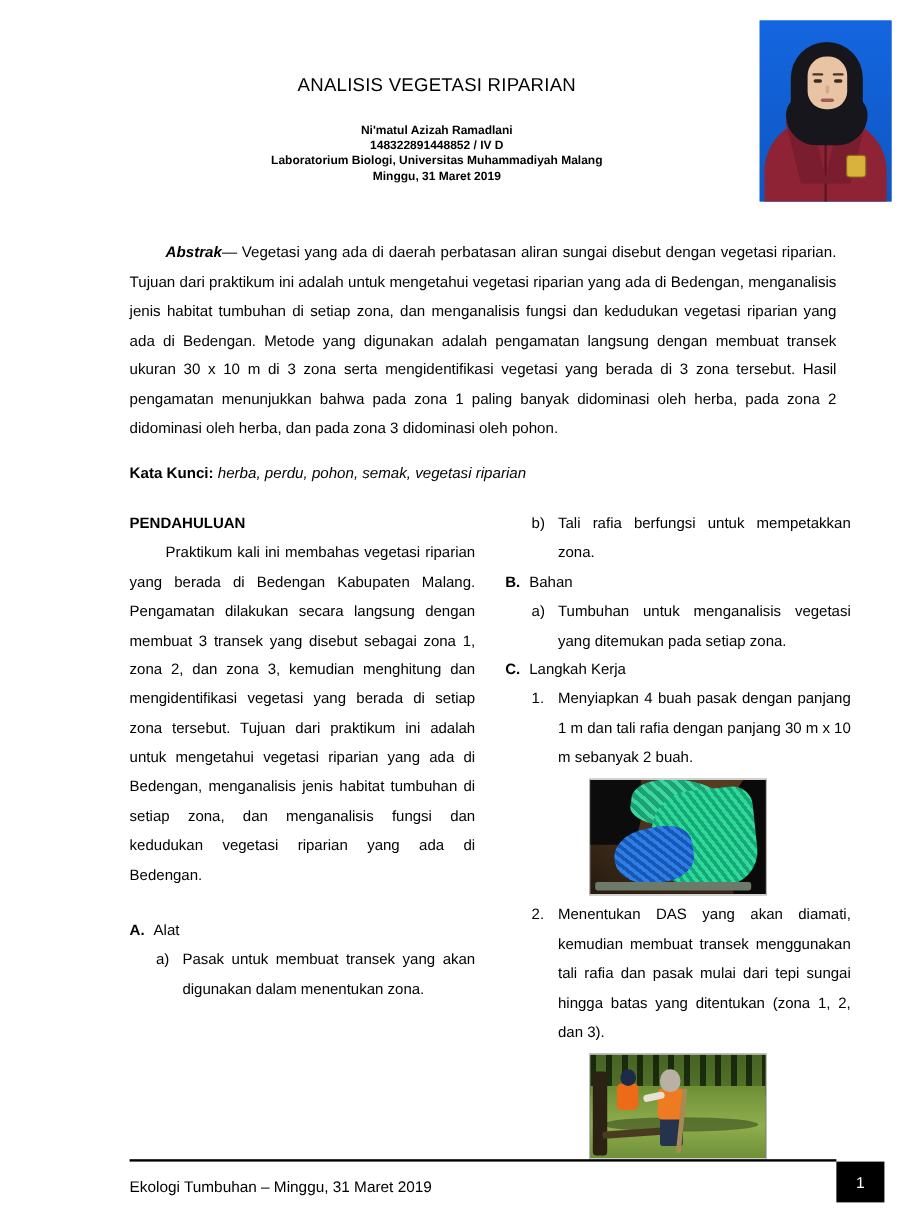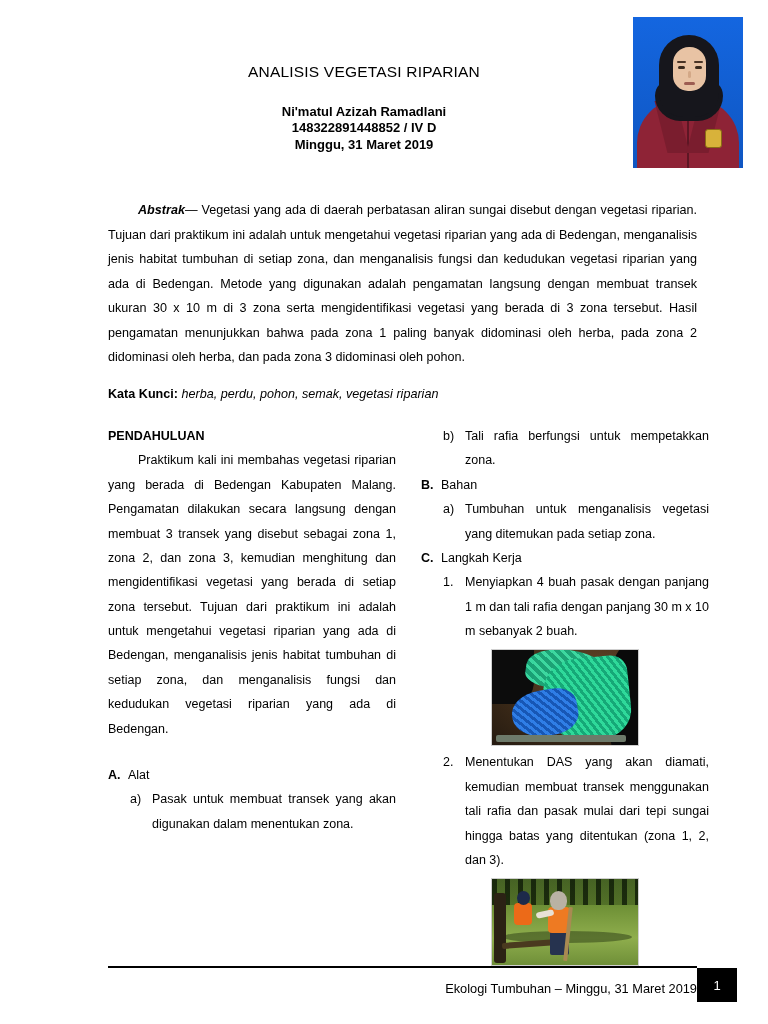--- a/index.html
+++ b/index.html
@@ -33,21 +33,21 @@
   .doc-title {
     text-align: center;
     font-size: 15.5px;
     font-weight: normal;
     letter-spacing: 0.2px;
     margin: 45px 0 0 0;
     line-height: 1.2;
   }
   .author-block {
     text-align: center;
-    font-size: 13px;
+    font-size: 10px;
     font-weight: bold;
     line-height: 1.28;
     margin-top: 22px;
   }
   .author-block div { white-space: nowrap; }
 
   
   .portrait {
     position: absolute;
     left: 633px;
@@ -317,21 +317,20 @@
     top: 966px;
     width: 589px;
     height: 2px;
     background: #000000;
   }
   .footer-text {
     position: absolute;
     left: 108px;
     top: 975px;
     width: 589px;
-    text-align: right;
     font-size: 12.8px;
     line-height: 28px;
     box-sizing: border-box;
   }
   .page-num-box {
     position: absolute;
     left: 697px;
     top: 968px;
     width: 40px;
     height: 34px;
@@ -363,20 +362,21 @@
     <div class="p-nose"></div>
     <div class="p-mouth"></div>
     <div class="p-emblem"></div>
   </div>
 
   <div class="header-block">
     <h1 class="doc-title">ANALISIS VEGETASI RIPARIAN</h1>
     <div class="author-block">
       <div>Ni'matul Azizah Ramadlani</div>
       <div>148322891448852 / IV D</div>
+      <div>Laboratorium Biologi, Universitas Muhammadiyah Malang</div>
       <div>Minggu, 31 Maret 2019</div>
     </div>
   </div>
 
   <div class="abstract">
     <p class="abstract-indent" style="margin:0;"><span class="lead">Abstrak</span><span>—</span><span> Vegetasi yang ada di daerah perbatasan aliran sungai disebut dengan vegetasi riparian. Tujuan dari praktikum ini adalah untuk mengetahui vegetasi riparian yang ada di Bedengan, menganalisis jenis habitat tumbuhan di setiap zona, dan menganalisis fungsi dan kedudukan vegetasi riparian yang ada di Bedengan. Metode yang digunakan adalah pengamatan langsung dengan membuat transek ukuran 30 x 10 m di 3 zona serta mengidentifikasi vegetasi yang berada di 3 zona tersebut. Hasil pengamatan menunjukkan bahwa pada zona 1 paling banyak didominasi oleh herba, pada zona 2 didominasi oleh herba, dan pada zona 3 didominasi oleh pohon.</span></p>
   </div>
 
   <div class="keywords">
     <b>Kata Kunci:</b>

